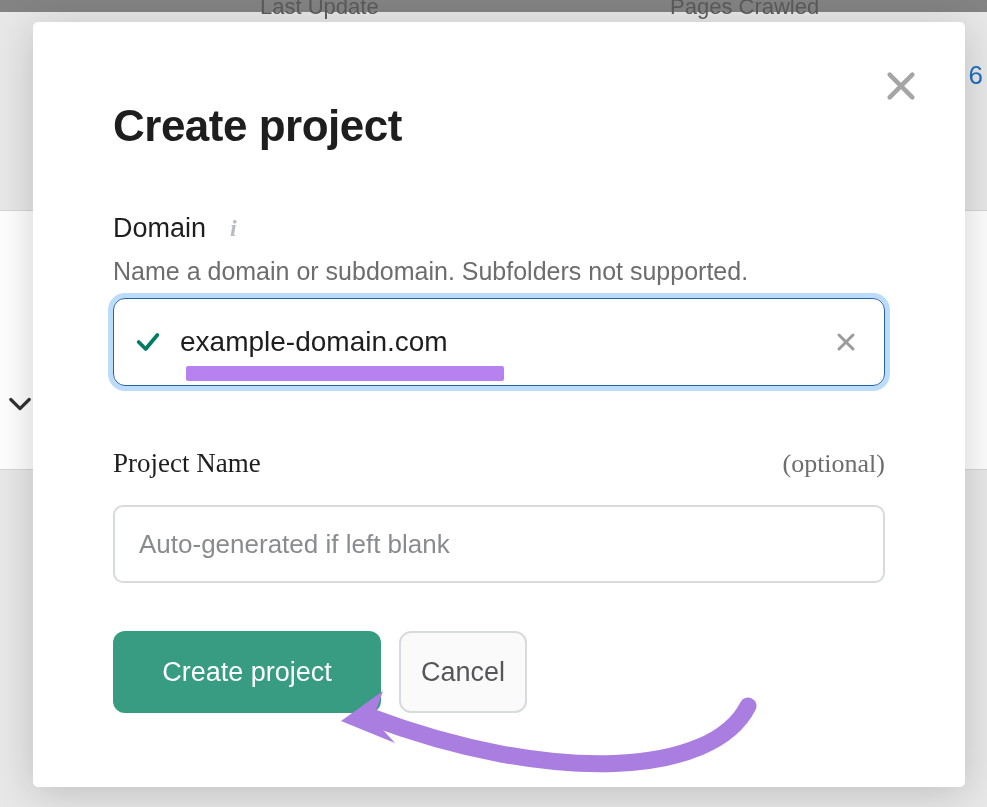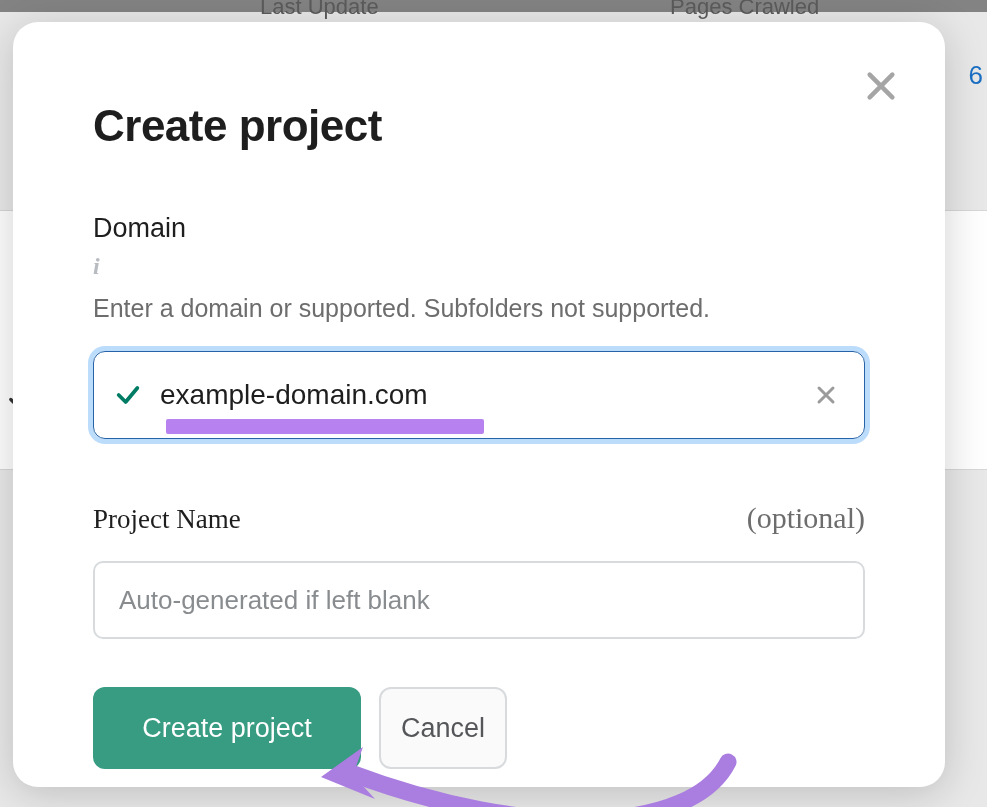--- a/index.html
+++ b/index.html
@@ -58,25 +58,25 @@
     .bg-chevron {
       position: absolute;
       top: 397px;
       left: 9px;
       color: #333;
     }
 
     .modal {
       position: absolute;
       top: 22px;
-      left: 13px;
+      left: 33px;
       width: 932px;
       height: 765px;
       background: #ffffff;
-      border-radius: 25px;
+      border-radius: 5px;
       box-shadow: 0 6px 40px rgba(0,0,0,0.18);
       padding: 49px 80px 49px 80px;
     }
     .close-btn {
       position: absolute;
       top: 42px;
       right: 42px;
       width: 44px;
       height: 44px;
       display: flex;
@@ -93,22 +93,21 @@
       color: #1e1e1e;
       margin-top: 30px;
       letter-spacing: -0.5px;
     }
 
     .field-group { margin-top: 62px; }
 
     .field-label-row {
       display: flex;
       align-items: baseline;
-      gap: 10px;
-      flex-direction: column;
+      gap: 24px;
     }
     .field-label {
       font-size: 27px;
       font-weight: 400;
       color: #1e1e1e;
     }
     .info-glyph {
       color: #b8bcc1;
       font-size: 24px;
       font-family: Georgia, serif;
@@ -117,21 +116,21 @@
       position: relative;
       top: -1px;
     }
     .field-hint {
       font-size: 25px;
       color: #6d6d6d;
       margin-top: 13px;
     }
 
     .domain-input-wrap {
-      margin-top: 28px;
+      margin-top: 12px;
       position: relative;
       border: 1.5px solid #2763a8;
       border-radius: 12px;
       height: 88px;
       display: flex;
       align-items: center;
       padding: 0 26px 0 20px;
       box-shadow: 0 0 0 5px #bcdcfb;
     }
     .domain-valid-icon {
@@ -168,21 +167,21 @@
     }
 
     .pn-label-row {
       display: flex;
       align-items: baseline;
       justify-content: space-between;
       margin-top: 62px;
       font-family: Liberation Serif, serif;
     }
     .optional-tag {
-      font-size: 30px;
+      font-size: 26px;
       color: #6d6d6d;
     }
     .project-name-input {
       margin-top: 26px;
       width: 100%;
       height: 78px;
       border: 2px solid #d8dbdd;
       border-radius: 10px;
       font-size: 26px;
       color: #1e1e1e;
@@ -252,21 +251,21 @@
     </svg>
   </div>
 
   <h1 class="dialog-title">Create project</h1>
 
   <div class="field-group">
     <div class="field-label-row">
       <span class="field-label">Domain</span>
       <span class="info-glyph">i</span>
     </div>
-    <div class="field-hint">Enter a domain or supported. Subfolders not supported.</div>
+    <div class="field-hint">Name a domain or subdomain. Subfolders not supported.</div>
 
     <div class="domain-input-wrap">
       <span class="domain-valid-icon">
         <svg width="28" height="28" viewBox="0 0 24 24">
             <path d="M4 12 L10 18 L20 6" stroke="currentColor" stroke-width="3.2" fill="none" stroke-linecap="round" stroke-linejoin="round"></path>
           </svg>
       </span>
       <input class="domain-input" type="text" value="example-domain.com" style="">
       <span class="domain-clear">
         <svg width="24" height="24" viewBox="0 0 24 24">

